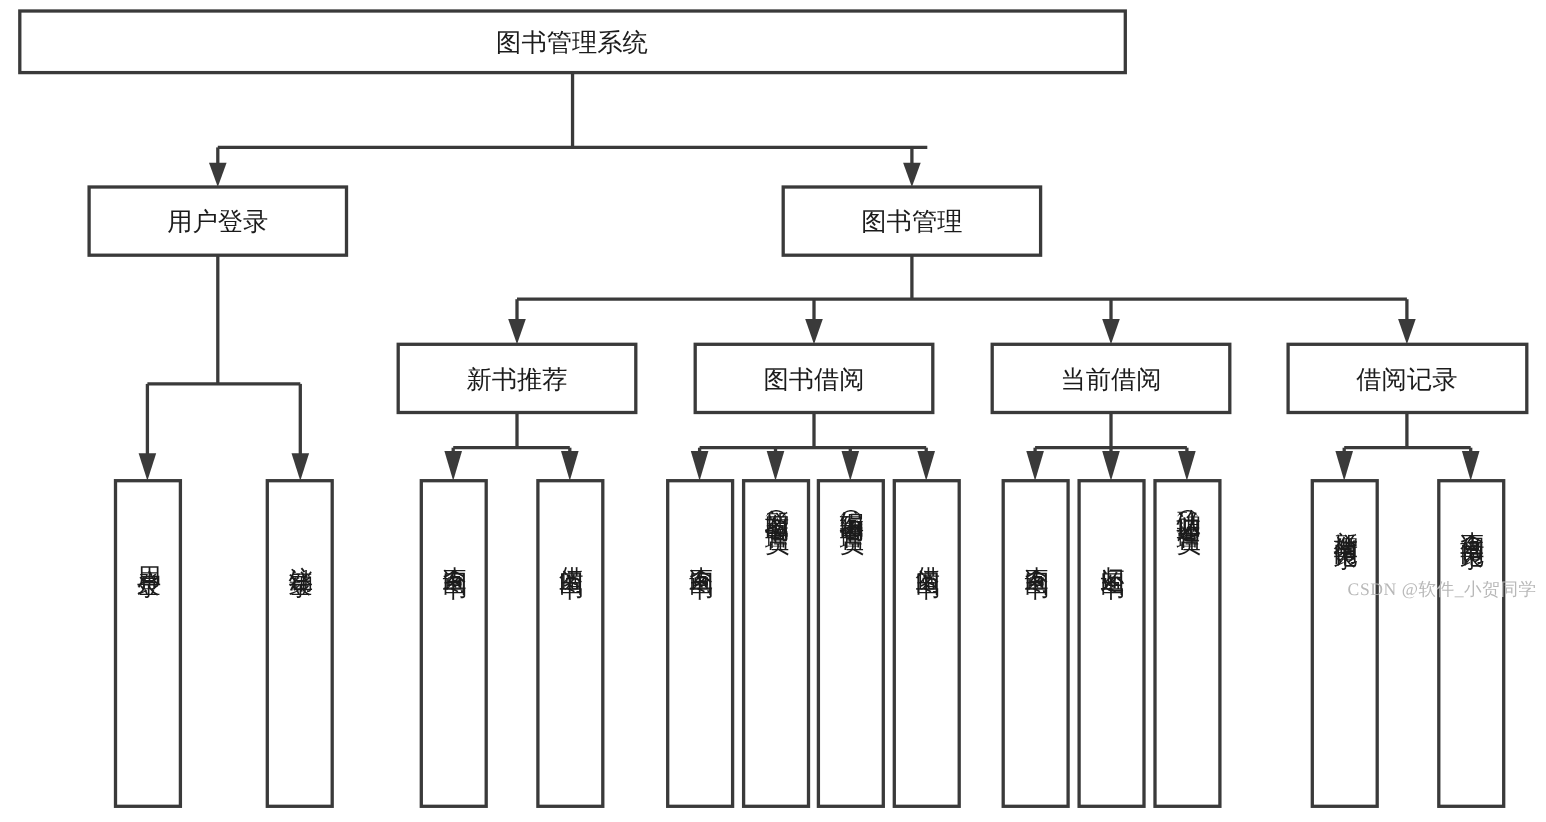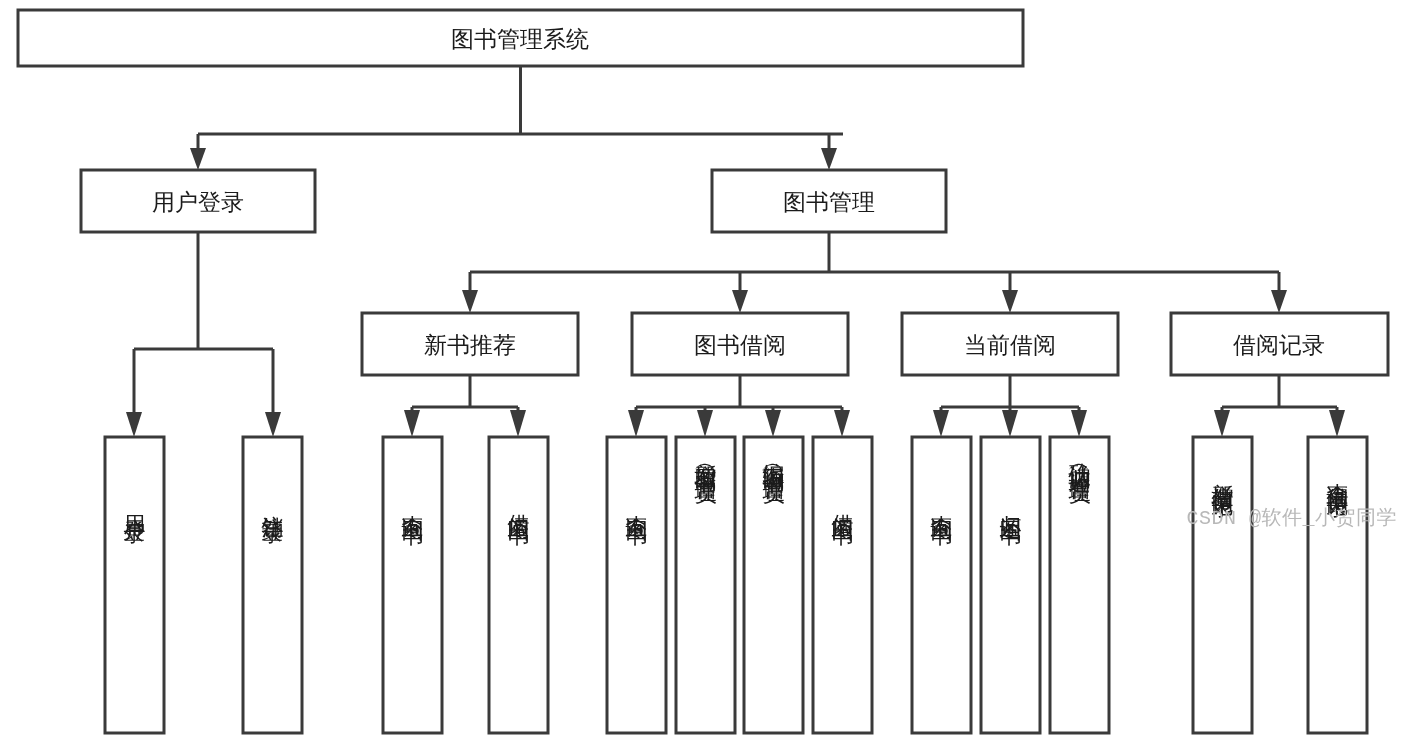--- a/index.html
+++ b/index.html
@@ -63,23 +63,23 @@
     font-family: "DejaVu Sans", "Liberation Sans", sans-serif;
     font-size: 22px;
     line-height: 1;
     letter-spacing: 3px;
     color: #1b1b1b;
     white-space: nowrap;
   }
   .watermark {
     position: absolute;
     right: 8px;
-    bottom: 16px;
-    font-family: Liberation Mono, monospace;
-    font-size: 20px;
+    bottom: 0;
+    font-family: Liberation Serif, serif;
+    font-size: 16px;
     color: #b8b8b8;
     letter-spacing: 0.5px;
     user-select: none;
     white-space: nowrap;
   }
 </style>
 </head>
 <body>
 
 <div id="diagram-root">

